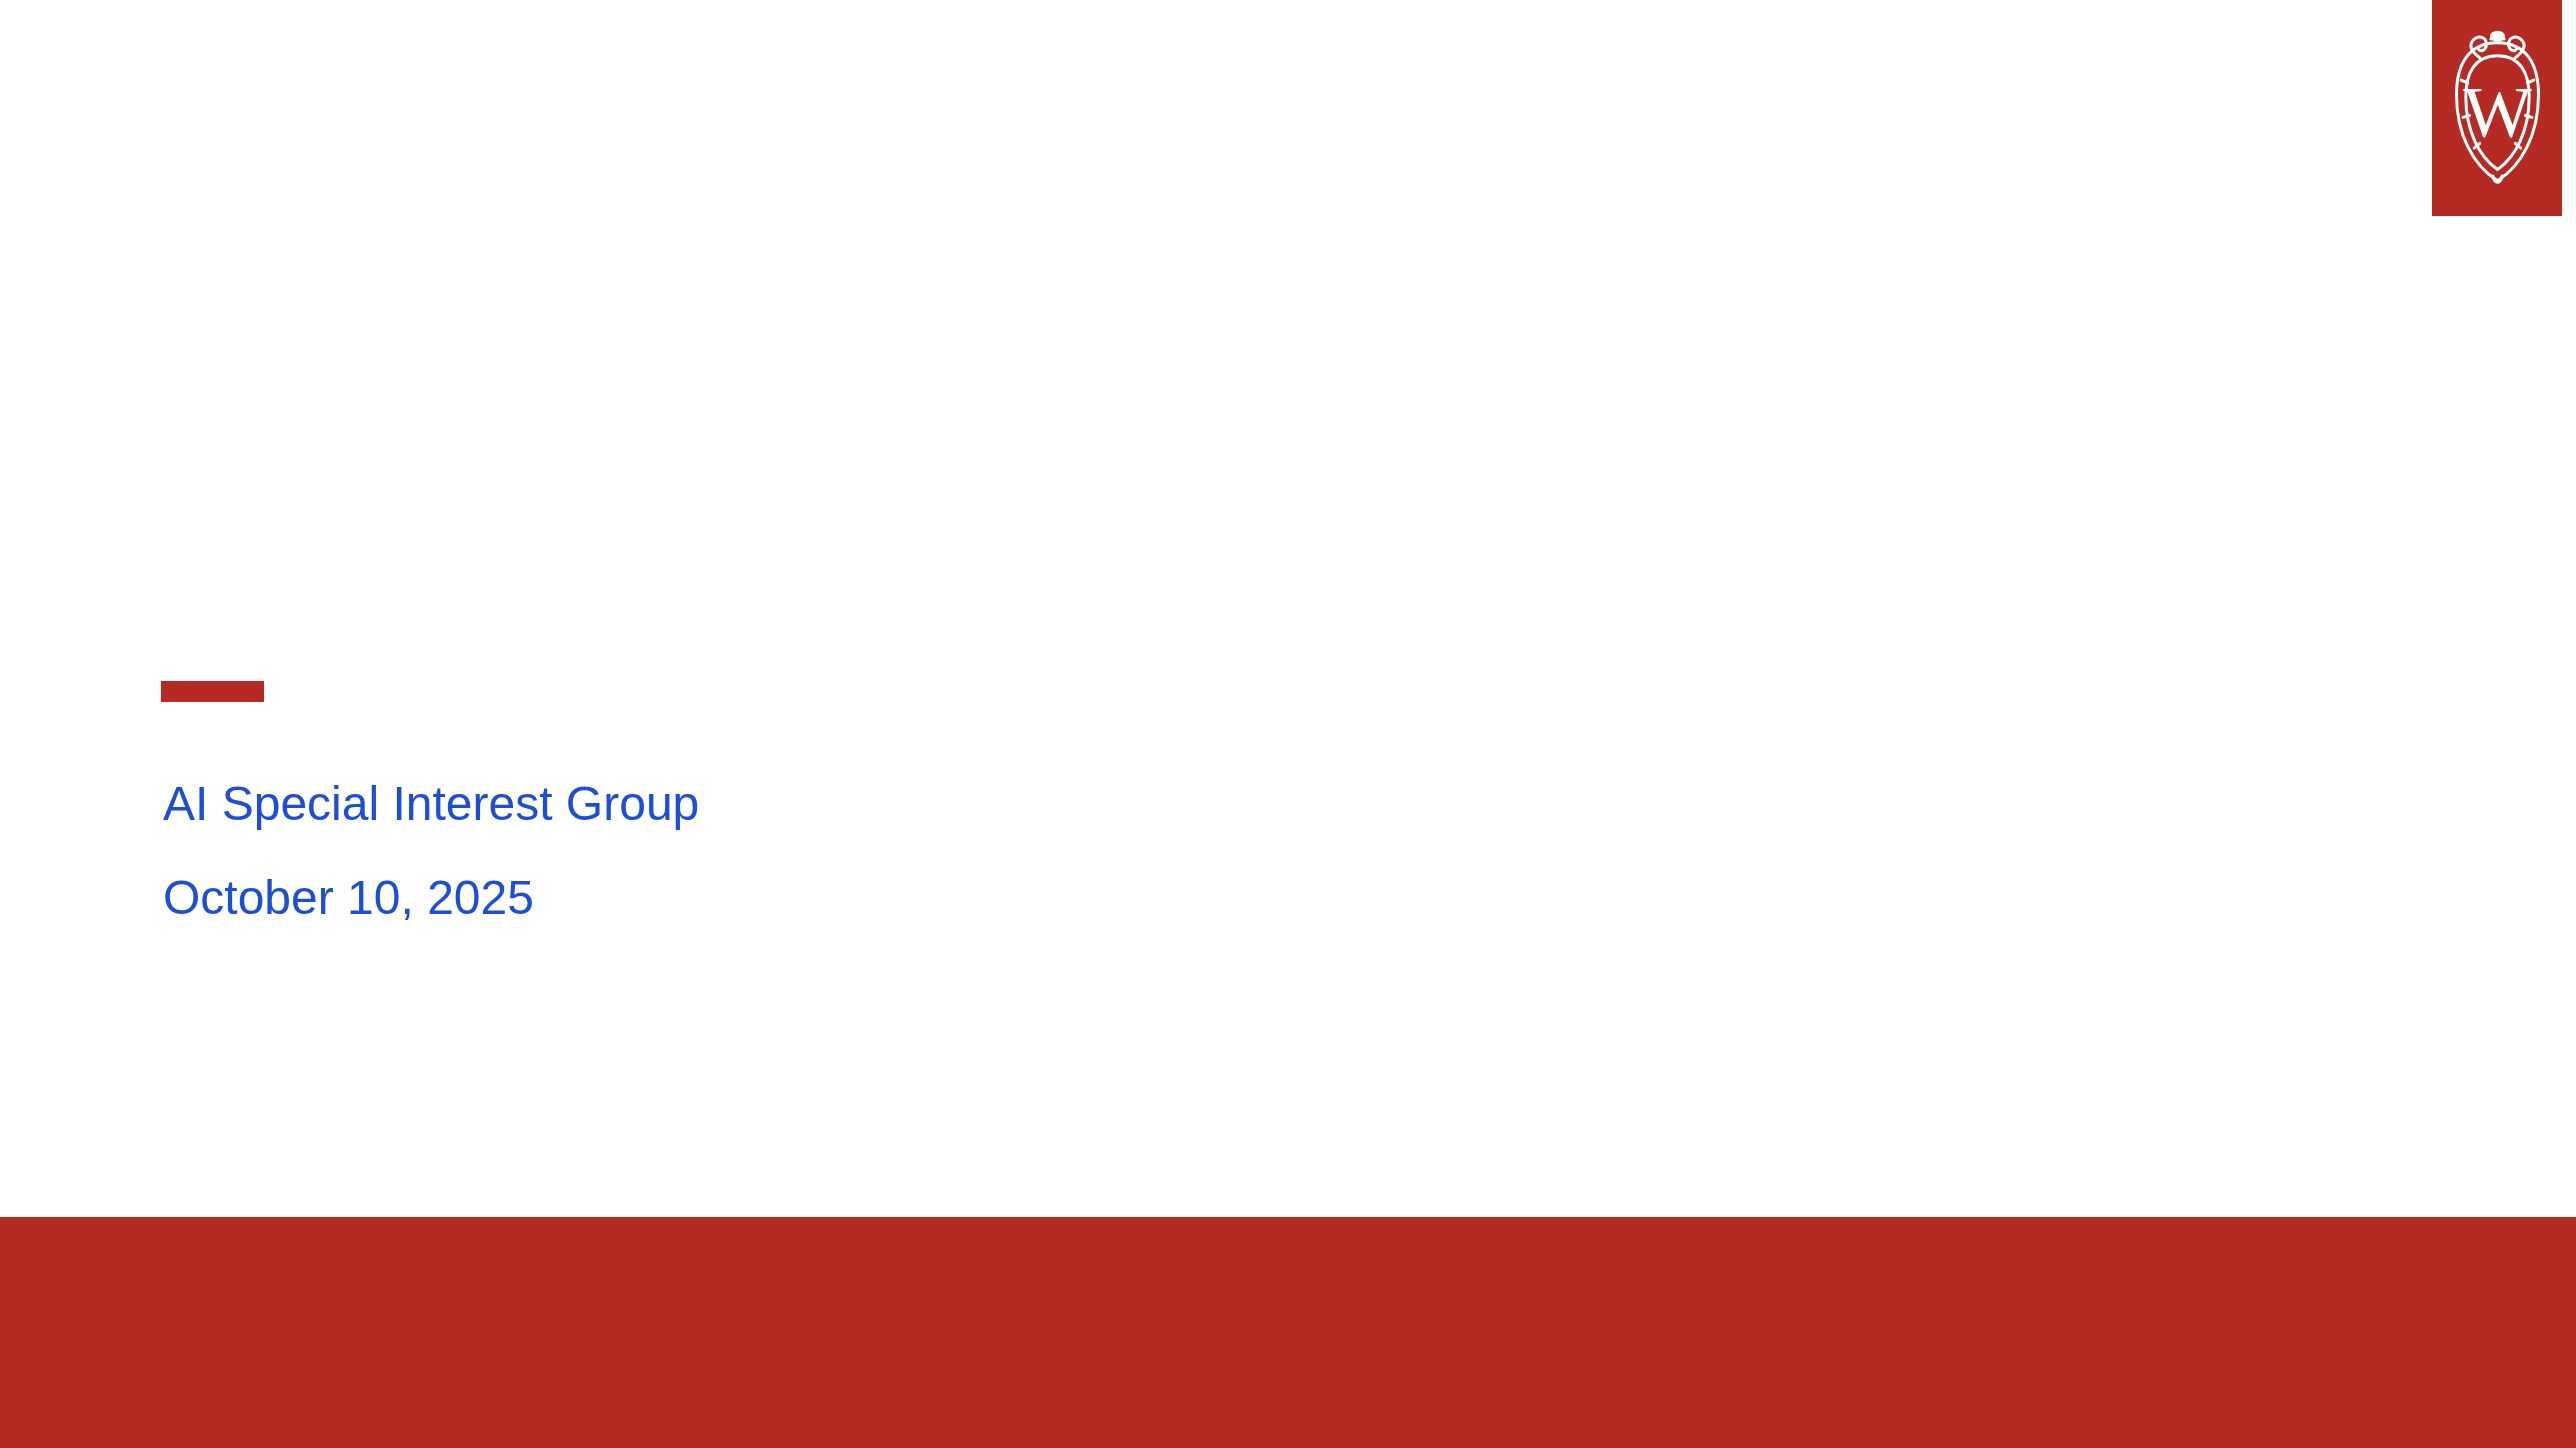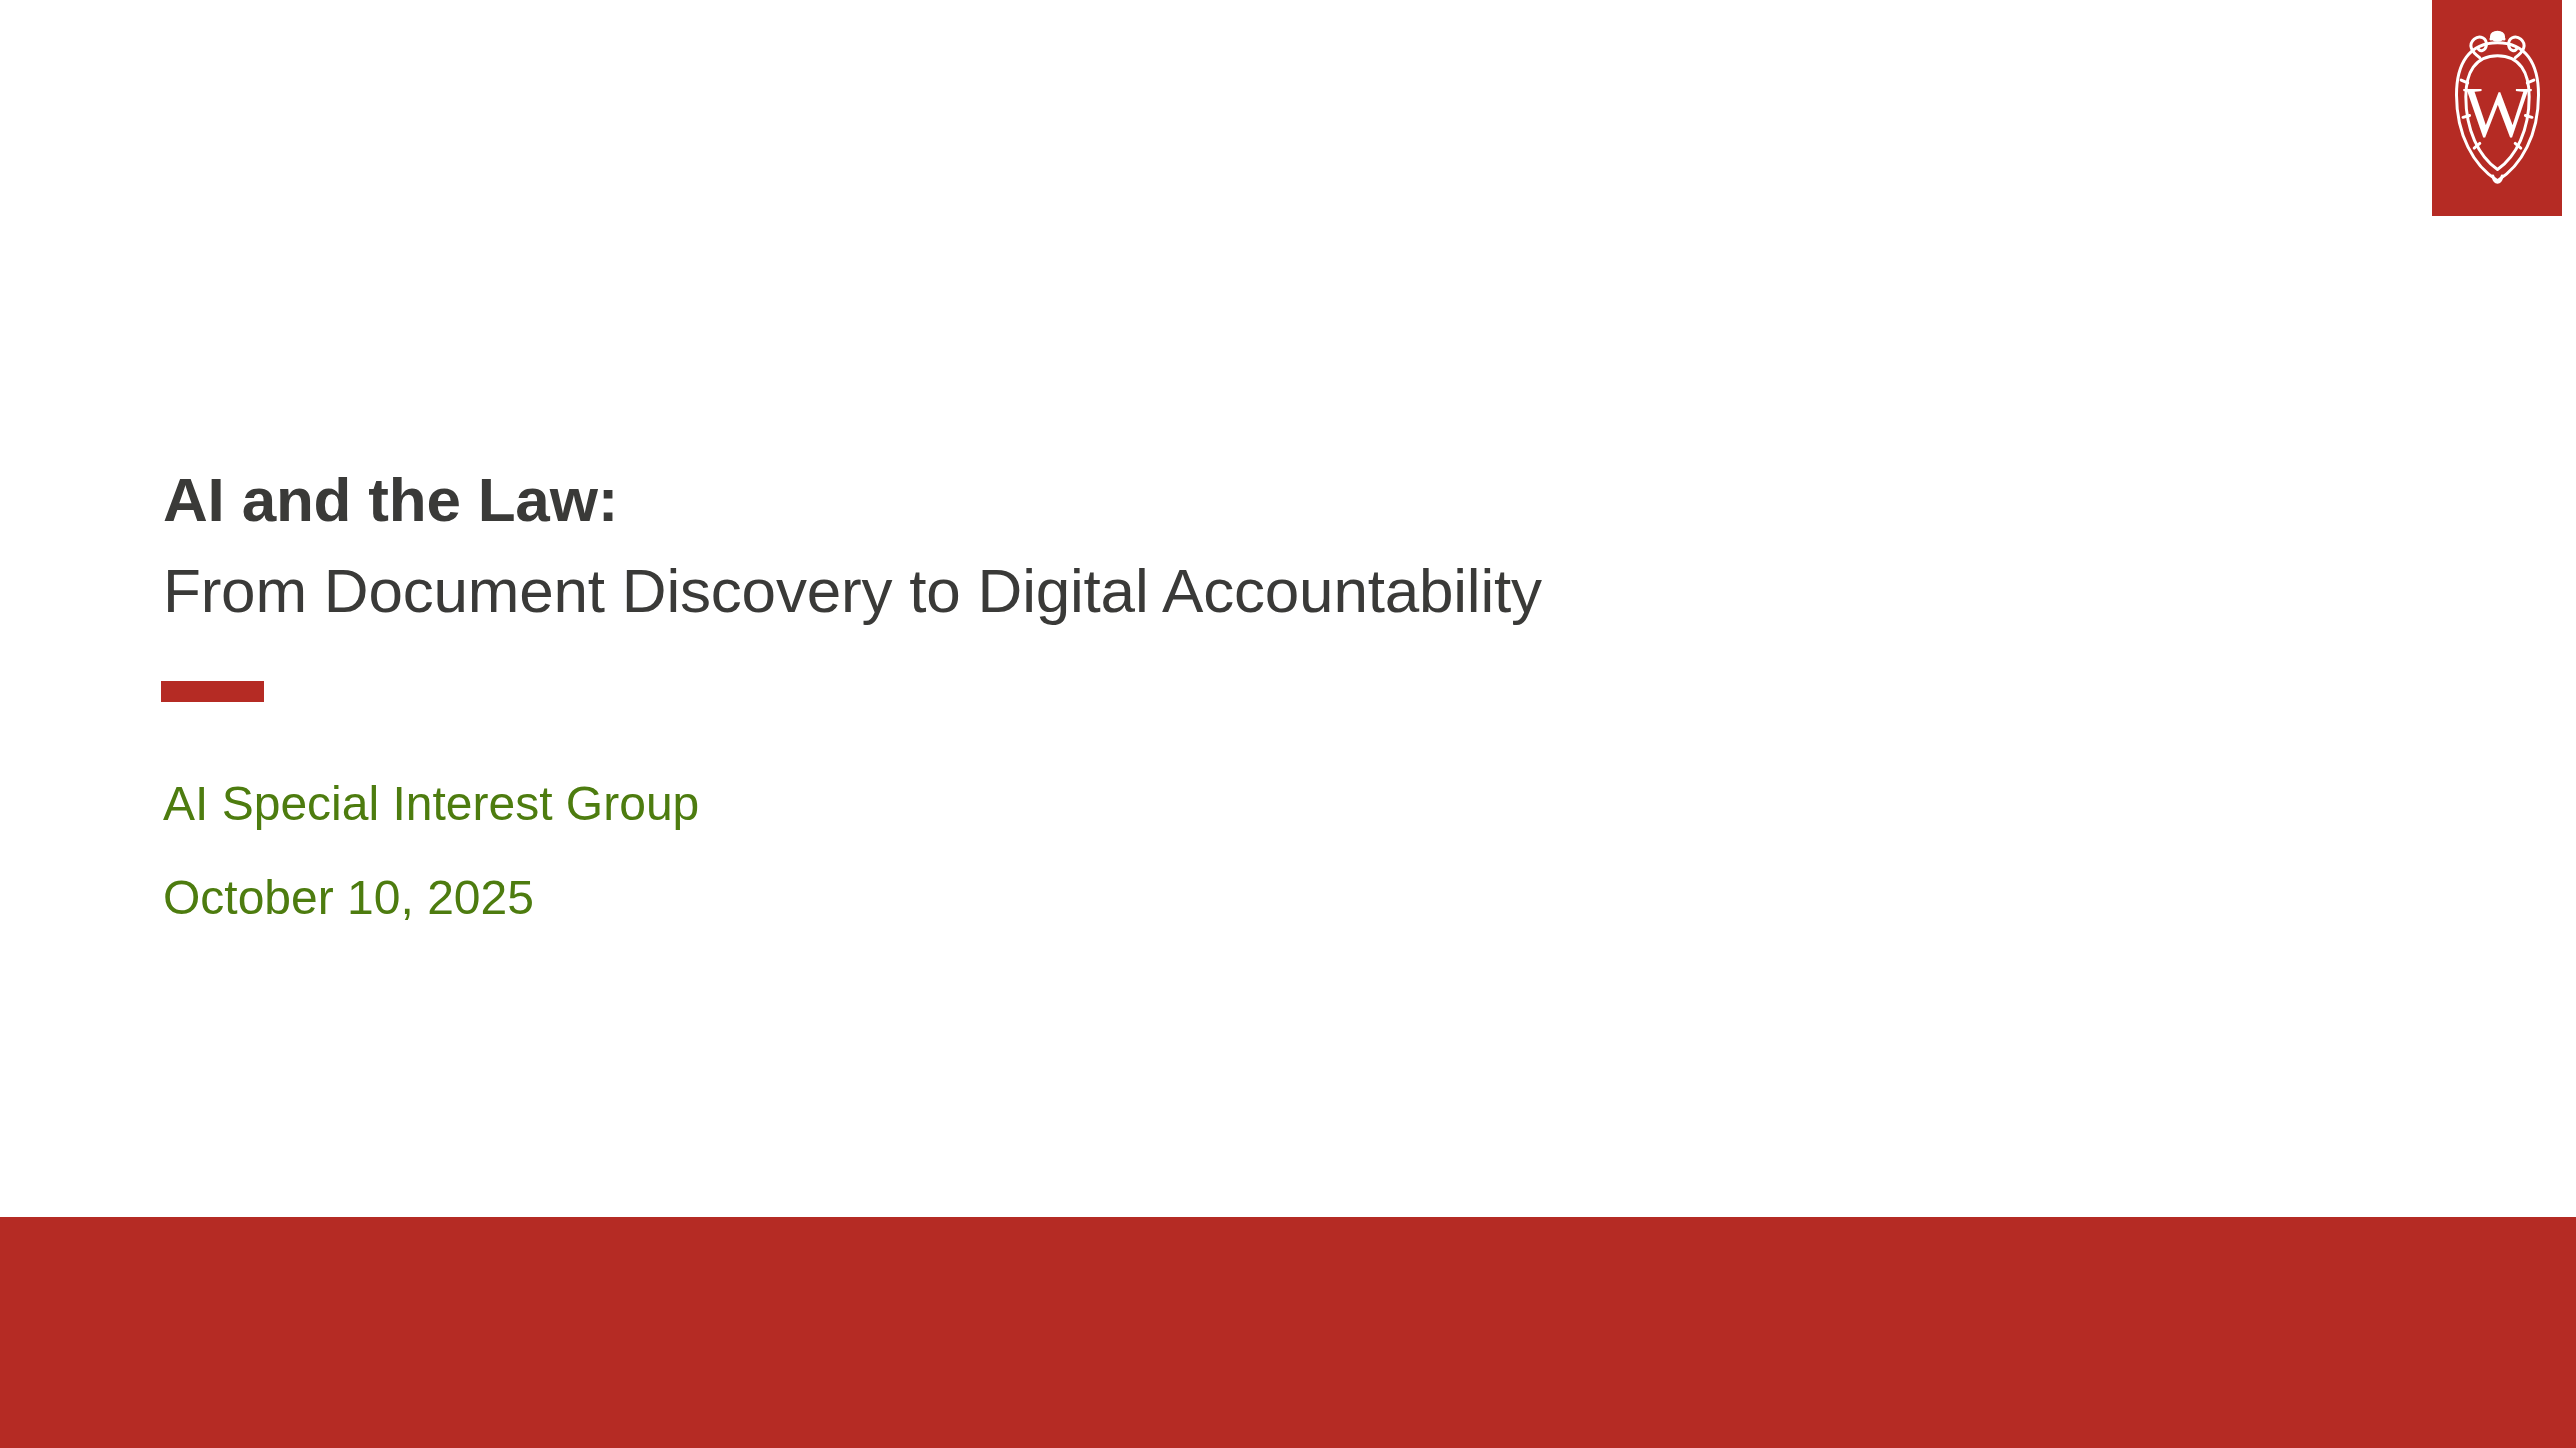--- a/index.html
+++ b/index.html
@@ -70,21 +70,21 @@
   }
 
   
   .subtitle-area {
     position: absolute;
     left: 163px;
     top: 757px;
     width: 1864px;
   }
   .subtitle-line {
-    color: #4d7c0f;
+    color: #1d4ed8;
     font-size: 48px;
     line-height: 94px;
     font-weight: 400;
     white-space: nowrap;
   }
 
   
   .bottom-band {
     position: absolute;
     left: 0px;
@@ -136,24 +136,20 @@
 
         <path d="M47 161 C 49 170, 55 170, 57 161"></path>
       </g>
 
       <ellipse cx="52" cy="11" rx="8" ry="6" fill="#FFFFFF"></ellipse>
 
       <text x="52" y="118" text-anchor="middle" font-family="'Liberation Serif', serif" font-size="78" font-weight="400" fill="#FFFFFF">W</text>
     </svg>
   </div>
 
-  <div class="title-area">
-    <div class="title-line line-1">AI and the Law:</div>
-    <div class="title-line line-2">From Document Discovery to Digital Accountability</div>
-  </div>
 
   <div class="accent-dash"></div>
 
   <div class="subtitle-area">
     <div class="subtitle-line">AI Special Interest Group</div>
     <div class="subtitle-line">October 10, 2025</div>
   </div>
 
   <div class="bottom-band"></div>
 

